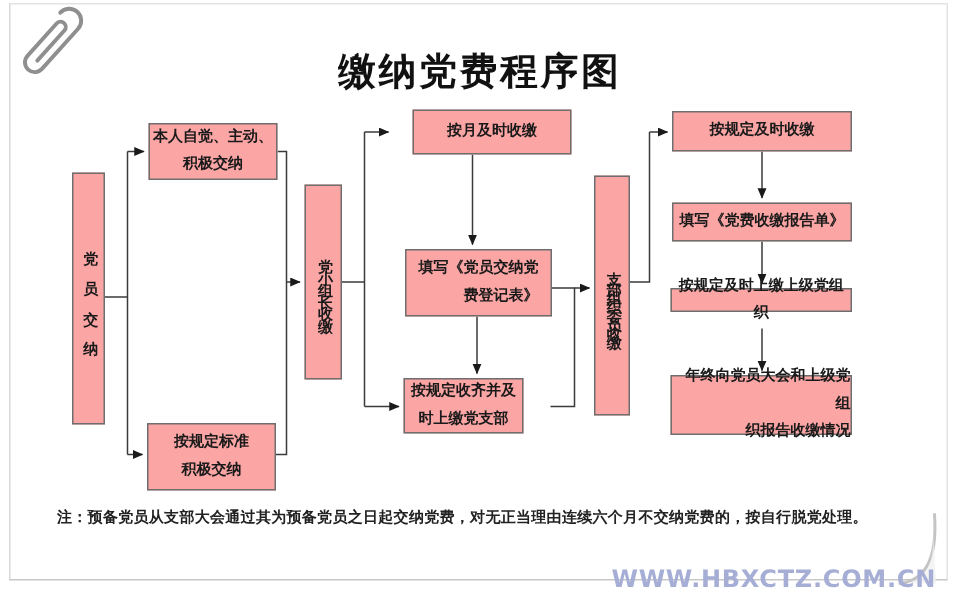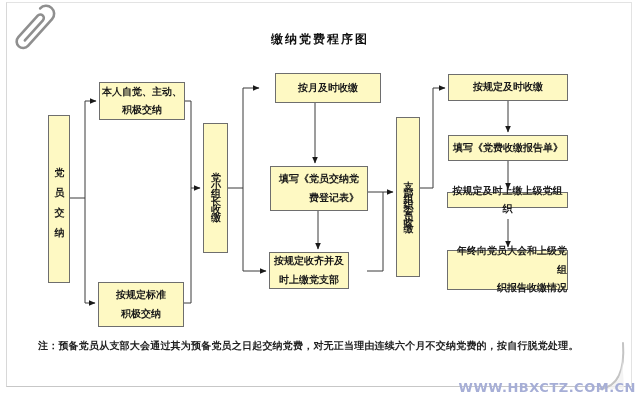--- a/index.html
+++ b/index.html
@@ -7,38 +7,38 @@
     width:640px;height:400px;position:relative;overflow:hidden;
     background:#ffffff;font-family:"Liberation Sans",sans-serif;
   }
   .card{
     position:absolute;left:6px;top:2px;width:626px;height:385px;
     background:#fff;border:1px solid #e3e3e3;border-bottom-color:#c7c7c7;border-left-color:#d8d8d8;
     box-sizing:border-box;
   }
   .title{
     position:absolute;top:31px;left:0;width:640px;text-align:center;
-    font-size:12px;font-weight:bold;letter-spacing:2px;color:#111;
+    font-size:25px;font-weight:bold;letter-spacing:2px;color:#111;
   }
   .node{
-    position:absolute;border:1px solid #6e6e6e;background:#fef9c3;color:#1a1a1a;
+    position:absolute;border:1px solid #6e6e6e;background:#fca5a5;color:#1a1a1a;
     display:flex;align-items:center;justify-content:center;text-align:center;
     font-size:10px;font-weight:600;line-height:1.85;box-sizing:border-box;
     white-space:pre-line;
   }
   .vert{
     writing-mode:vertical-lr;text-orientation:upright;line-height:1;
   }
   .note{
     position:absolute;left:38px;top:339px;width:572px;
     font-size:10px;font-weight:bold;color:#222;letter-spacing:0.2px;line-height:1.4;
   }
   .watermark{
-    position:absolute;right:4px;bottom:5px;
-    font-size:13px;font-weight:bold;letter-spacing:0.5px;color:#a6aed6;
+    position:absolute;right:16px;bottom:5px;
+    font-size:16px;font-weight:bold;letter-spacing:0.5px;color:#a6aed6;
     font-family:"DejaVu Sans",sans-serif;
   }
   svg.overlay{position:absolute;left:0;top:0;pointer-events:none;}
 </style>
 </head>
 <body>
 
 <div class="card"></div>
 
 <svg class="overlay" width="70" height="78" style="left:2px;top:-4px;" viewBox="0 0 70 78">

